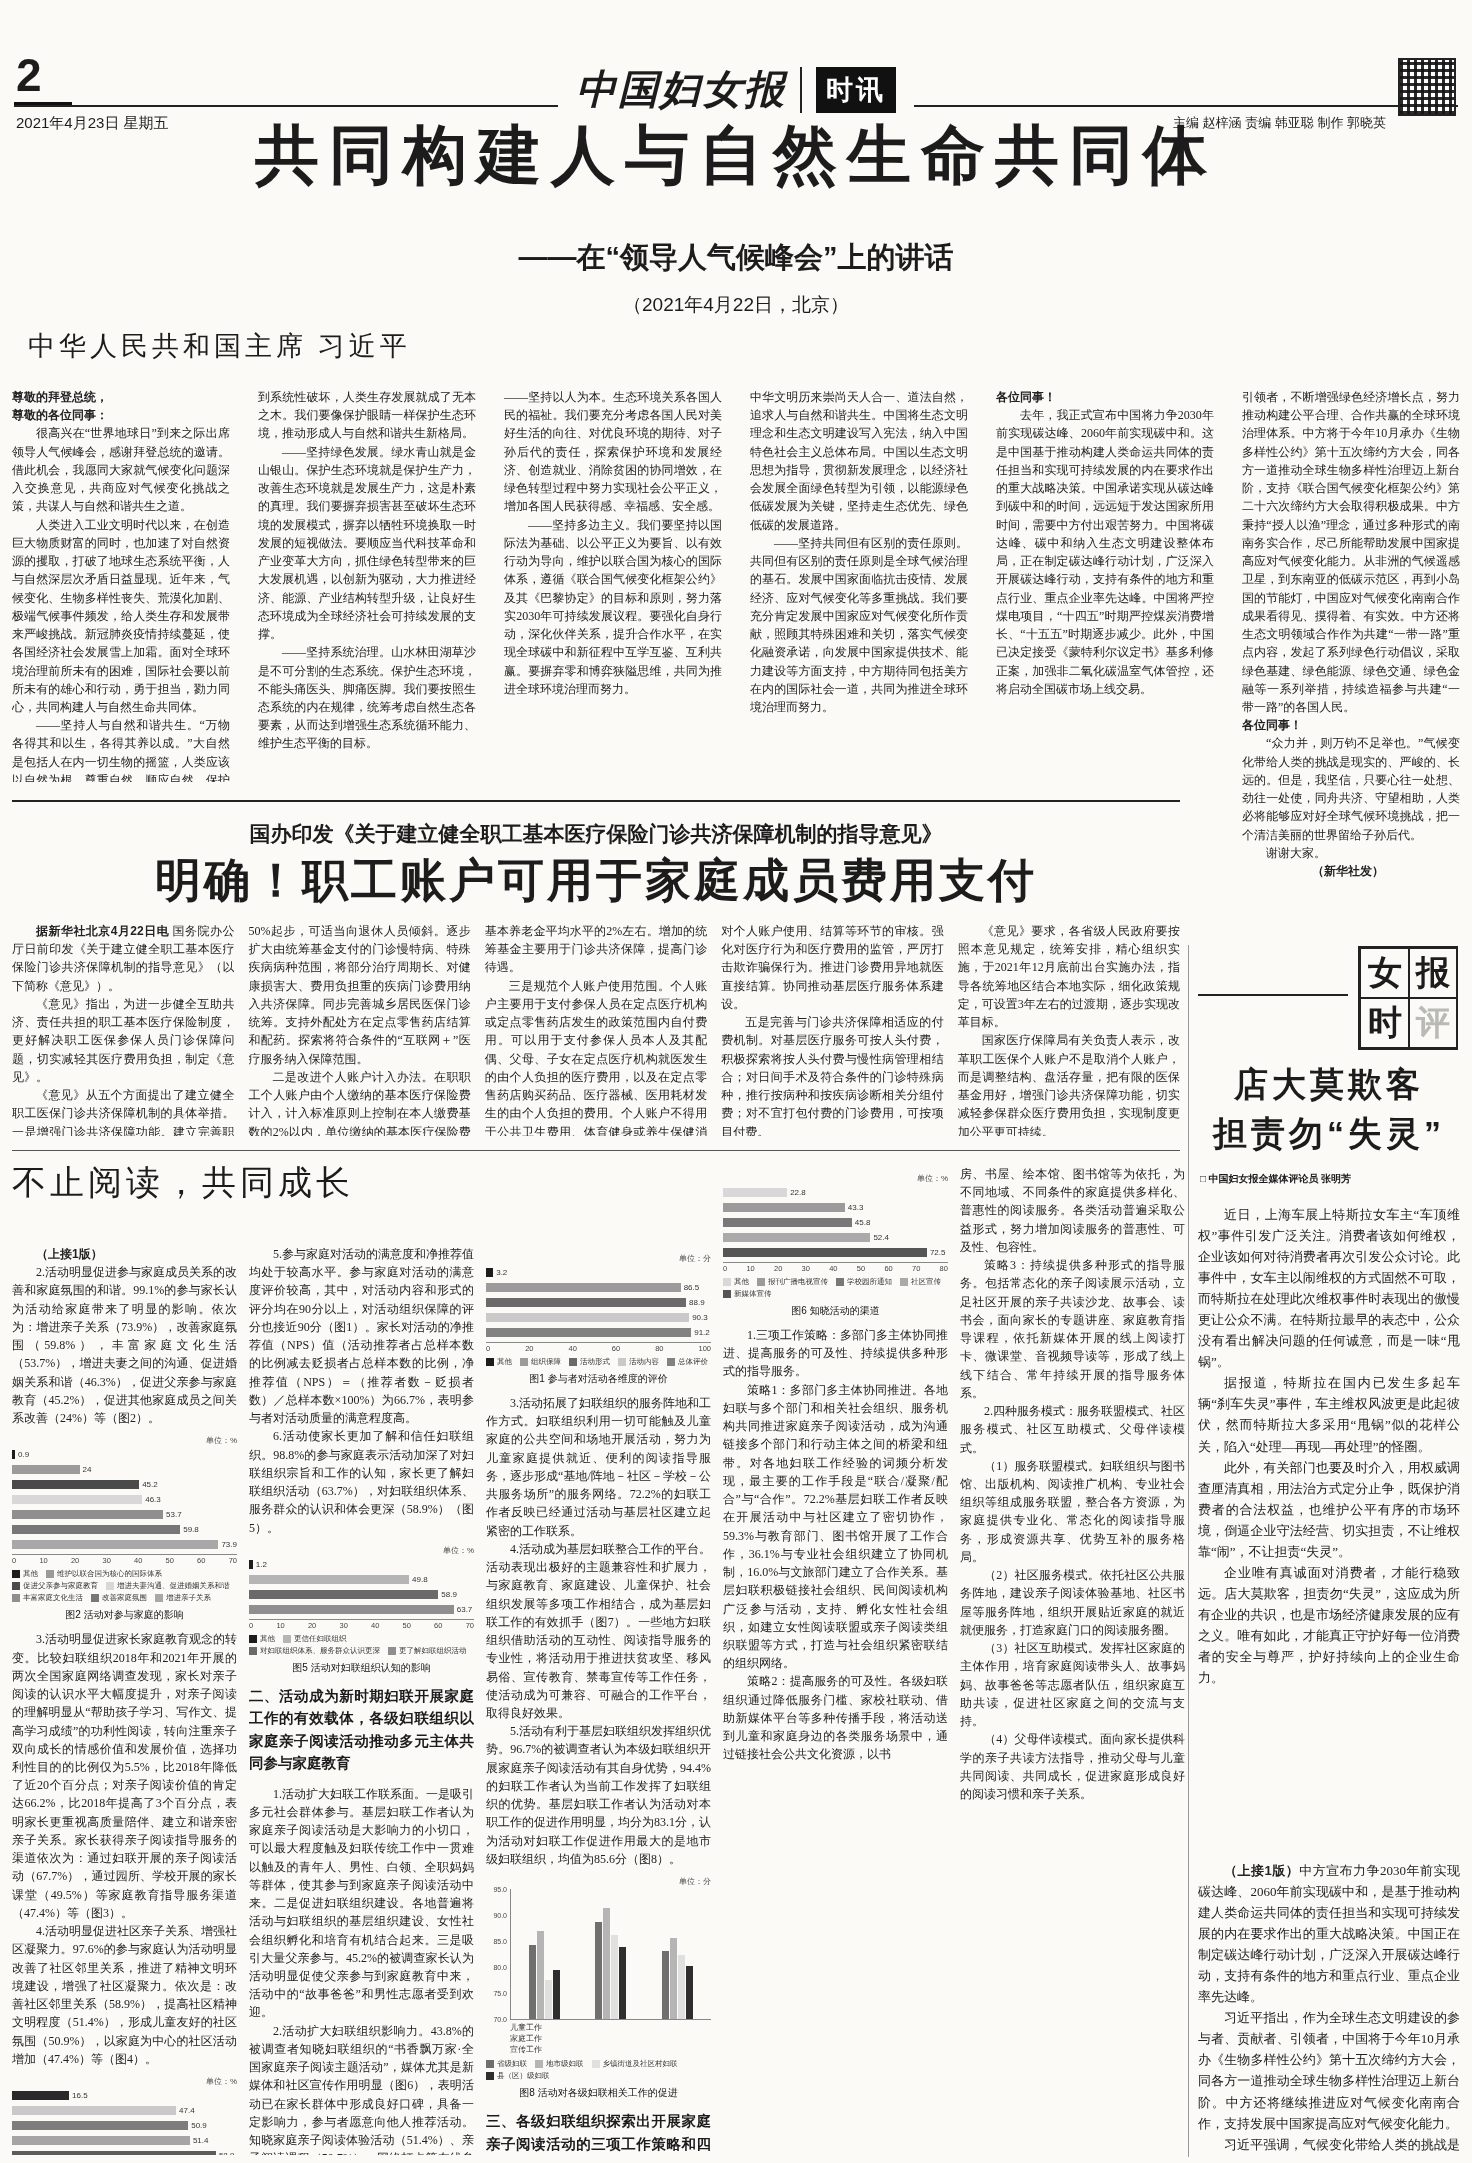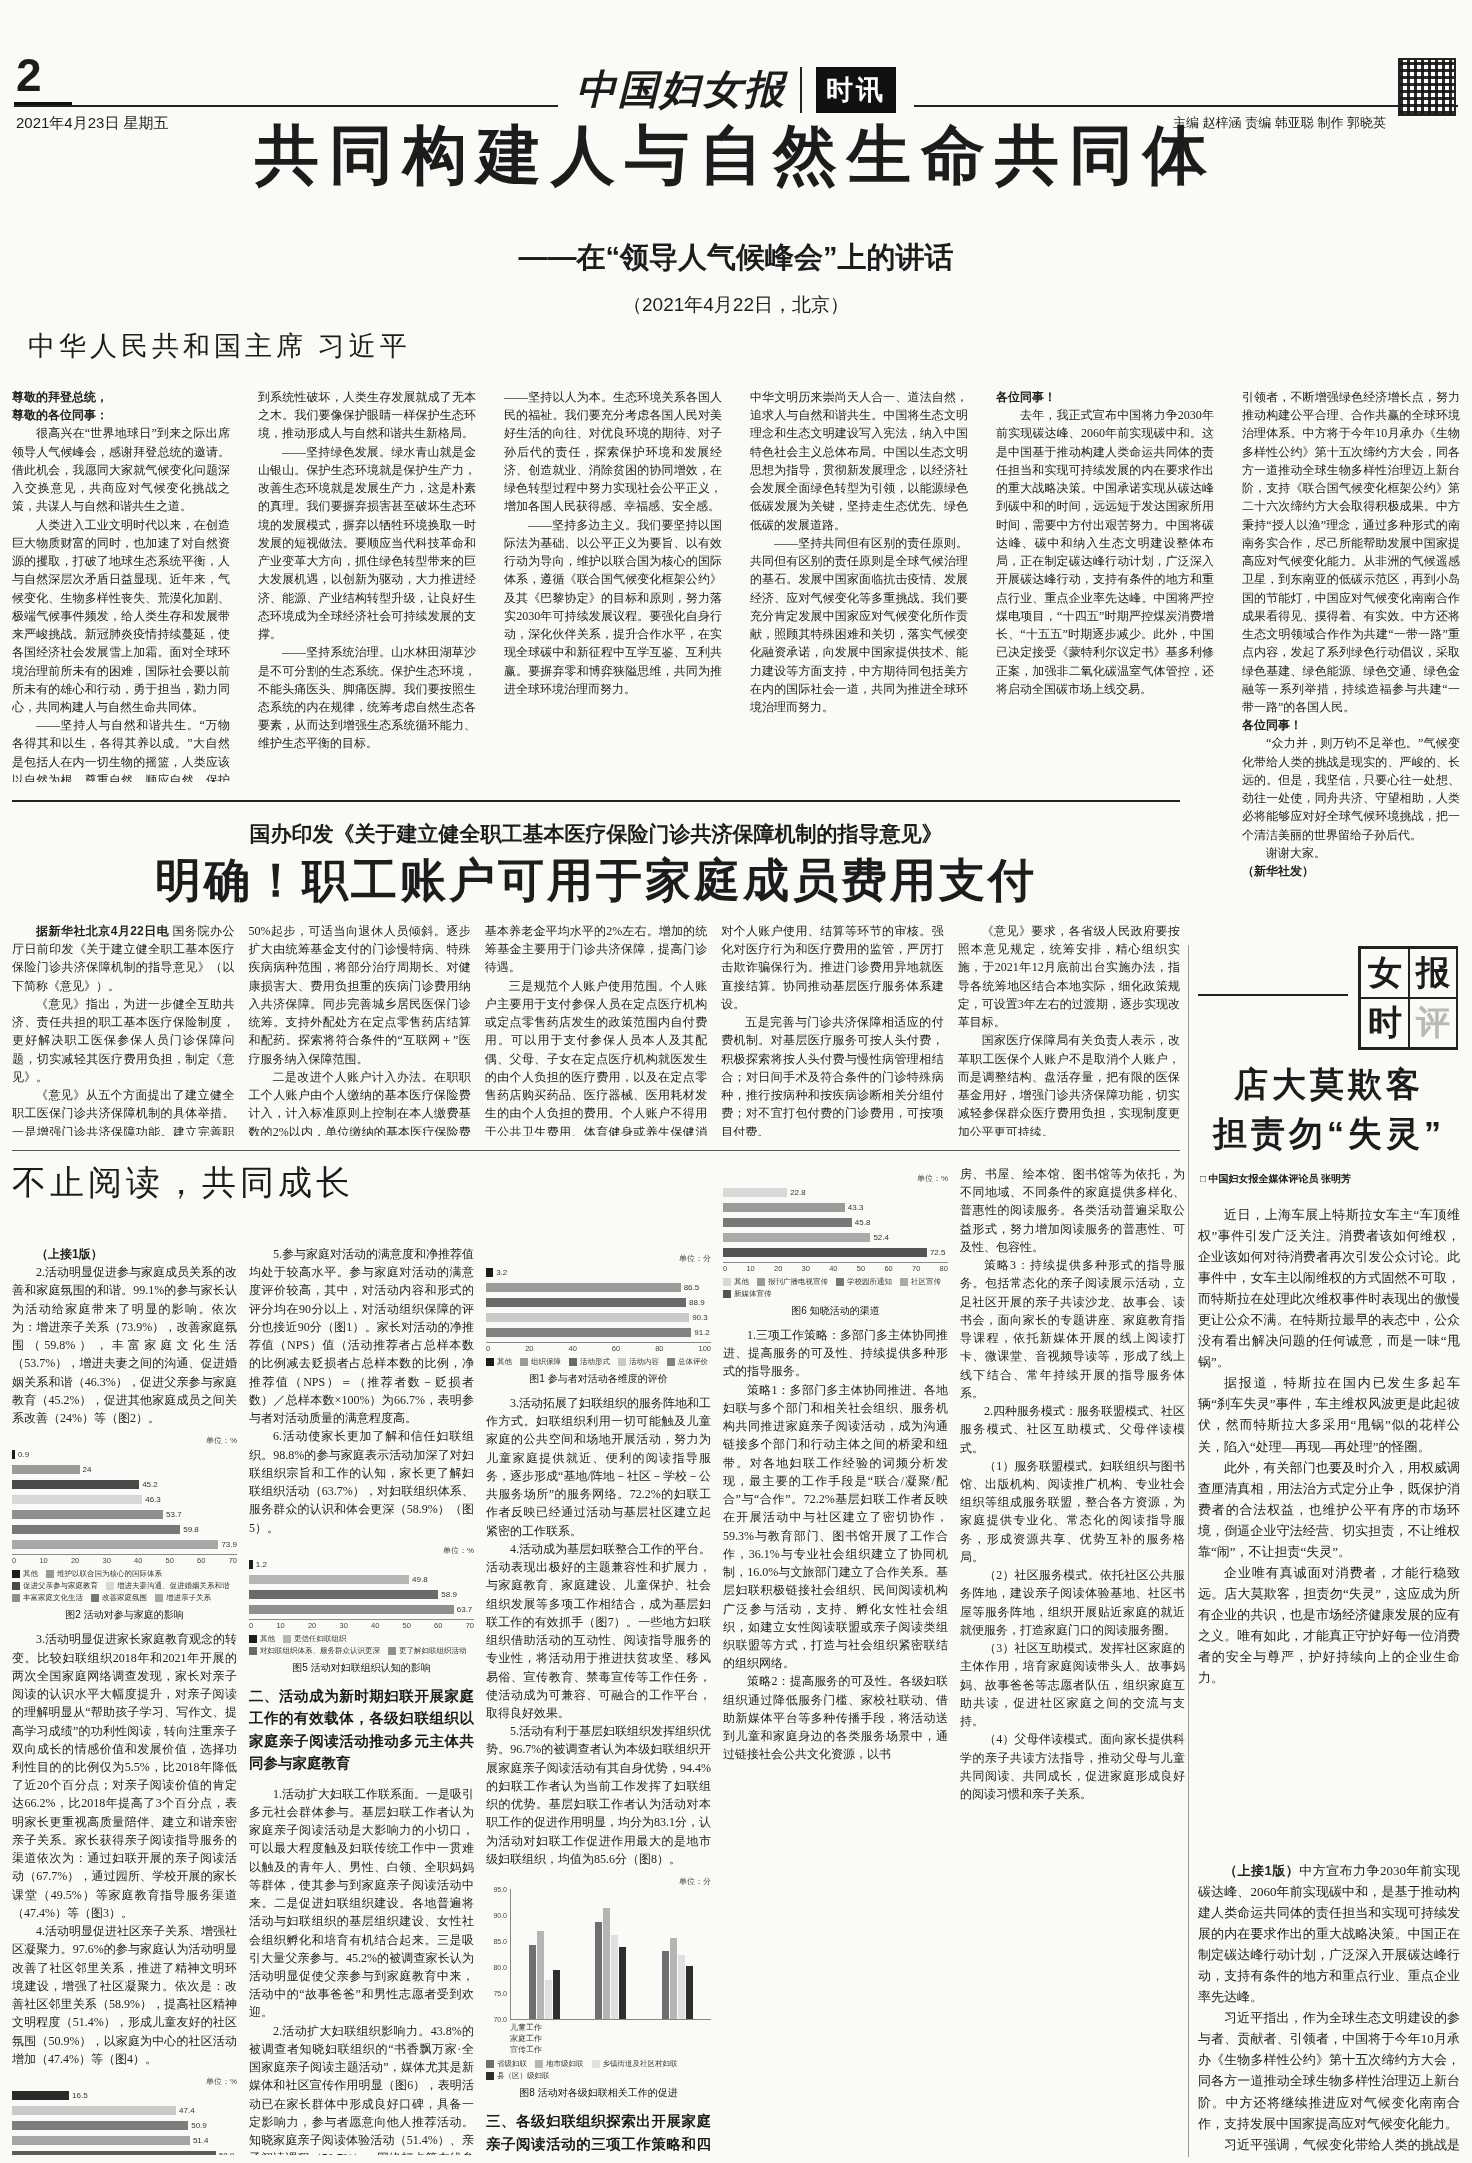--- a/index.html
+++ b/index.html
@@ -31,21 +31,21 @@
   .speech-dateline{position:absolute;left:12px;top:292px;width:1448px;text-align:center;font-size:19px;
     font-family:"Liberation Sans",sans-serif;}
   .speech-byline{position:absolute;left:28px;top:328px;width:1448px;text-align:left;font-size:27px;
     font-family:"Liberation Serif",serif;letter-spacing:4px;}
   .speech-cols{position:absolute;left:12px;top:388px;width:1448px;display:flex;gap:28px;}
   .speech-cols .col{width:230px;height:394px;overflow:hidden;}
   .speech-cols .col:last-child{height:492px;}
   .col p{margin:0;text-indent:2em;text-align:justify;font-size:12px;line-height:1.52;color:#222;}
   .col p.lead{text-indent:0;font-weight:bold;}
   .col p.noindent{text-indent:0;}
-  .col p.attr{text-align:left;font-weight:bold;text-indent:0;padding-right:6px;}
+  .col p.attr{text-align:center;font-weight:bold;text-indent:0;padding-right:6px;}
   .col .sec-head{font-family:"Liberation Sans",sans-serif;font-weight:bold;font-size:14.5px;
     line-height:1.55;margin:10px 0;text-align:justify;}
   
   .rule-a{position:absolute;left:12px;top:800px;width:1168px;height:2px;background:#222;}
   .rule-b{position:absolute;left:12px;top:1150px;width:1168px;height:1px;background:#555;}
   .v-sep{position:absolute;left:1188px;top:945px;width:1px;height:1212px;background:#999;}
   
   .ins-kicker{position:absolute;left:12px;top:820px;width:1168px;text-align:center;
     font-family:"Liberation Sans",sans-serif;font-weight:bold;font-size:21px;}
   .ins-headline{position:absolute;left:12px;top:850px;width:1168px;text-align:center;

